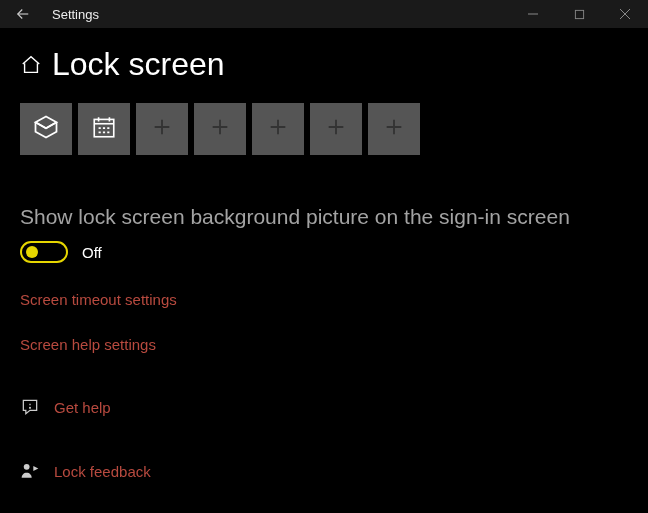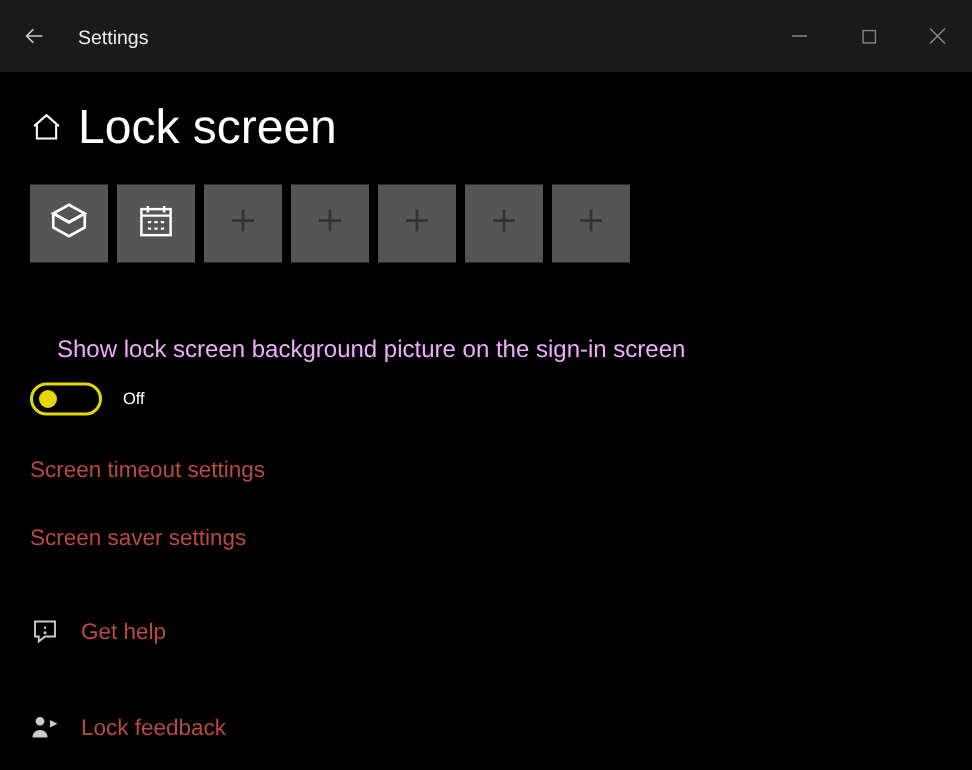--- a/index.html
+++ b/index.html
@@ -5,21 +5,21 @@
   * { box-sizing: border-box; margin: 0; padding: 0; }
   body {
     width: 648px;
     height: 513px;
     background: #000;
     color: #fff;
     font-family: "Segoe UI", Arial, sans-serif;
     overflow: hidden;
   }
   .titlebar {
-    height: 48px;
+    height: 28px;
     background: #1a1a1a;
     display: flex;
     align-items: center;
     padding-left: 14px;
   }
   .back-arrow {
     color: #ccc;
     font-size: 18px;
     margin-right: 20px;
     display: inline-flex;
@@ -72,24 +72,23 @@
     height: 52px;
     background: #555;
     display: flex;
     align-items: center;
     justify-content: center;
     color: #fff;
   }
   .tile.plus { background: #555; }
   .tile-icon { color:#fff; }
   .setting-label {
-    color: #f0abfc;
-    font-size: 16px;
+    color: #a3a3a3;
+    font-size: 21px;
     margin-bottom: 12px;
-    margin-left: 18px;
   }
   .toggle-row {
     display: flex;
     align-items: center;
     margin-bottom: 28px;
   }
   .toggle {
     width: 48px;
     height: 22px;
     border: 2px solid #e6d600;
@@ -99,21 +98,21 @@
   }
   .toggle-knob {
     width: 12px;
     height: 12px;
     background: #e6d600;
     border-radius: 50%;
     position: absolute;
     top: 3px;
     left: 4px;
   }
-  .toggle-label { color: #fff; font-size: 11px; }
+  .toggle-label { color: #fff; font-size: 15px; }
   .link {
     color: #b84a3f;
     font-size: 15px;
     margin-bottom: 28px;
     display: block;
   }
   .bottom-links { margin-top: 20px; }
   .icon-link {
     display: flex;
     align-items: center;
@@ -229,21 +228,21 @@
 
   <div class="setting-label">Show lock screen background picture on the sign-in screen</div>
   <div class="toggle-row">
     <div class="toggle">
       <div class="toggle-knob"></div>
     </div>
     <span class="toggle-label">Off</span>
   </div>
 
   <a class="link">Screen timeout settings</a>
-  <a class="link">Screen saver settings</a>
+  <a class="link">Screen help settings</a>
 
   <div class="bottom-links">
     <div class="icon-link">
       <span class="ic">
         <svg width="20" height="20" viewBox="0 0 24 24" fill="none" stroke="currentColor" stroke-width="1.5">
             <path d="M4 4h16v12H12l-5 4v-4H4z"></path>
             <path d="M12 8v2"></path>
             <circle cx="12" cy="13" r="0.5" fill="currentColor"></circle>
           </svg>
       </span>

